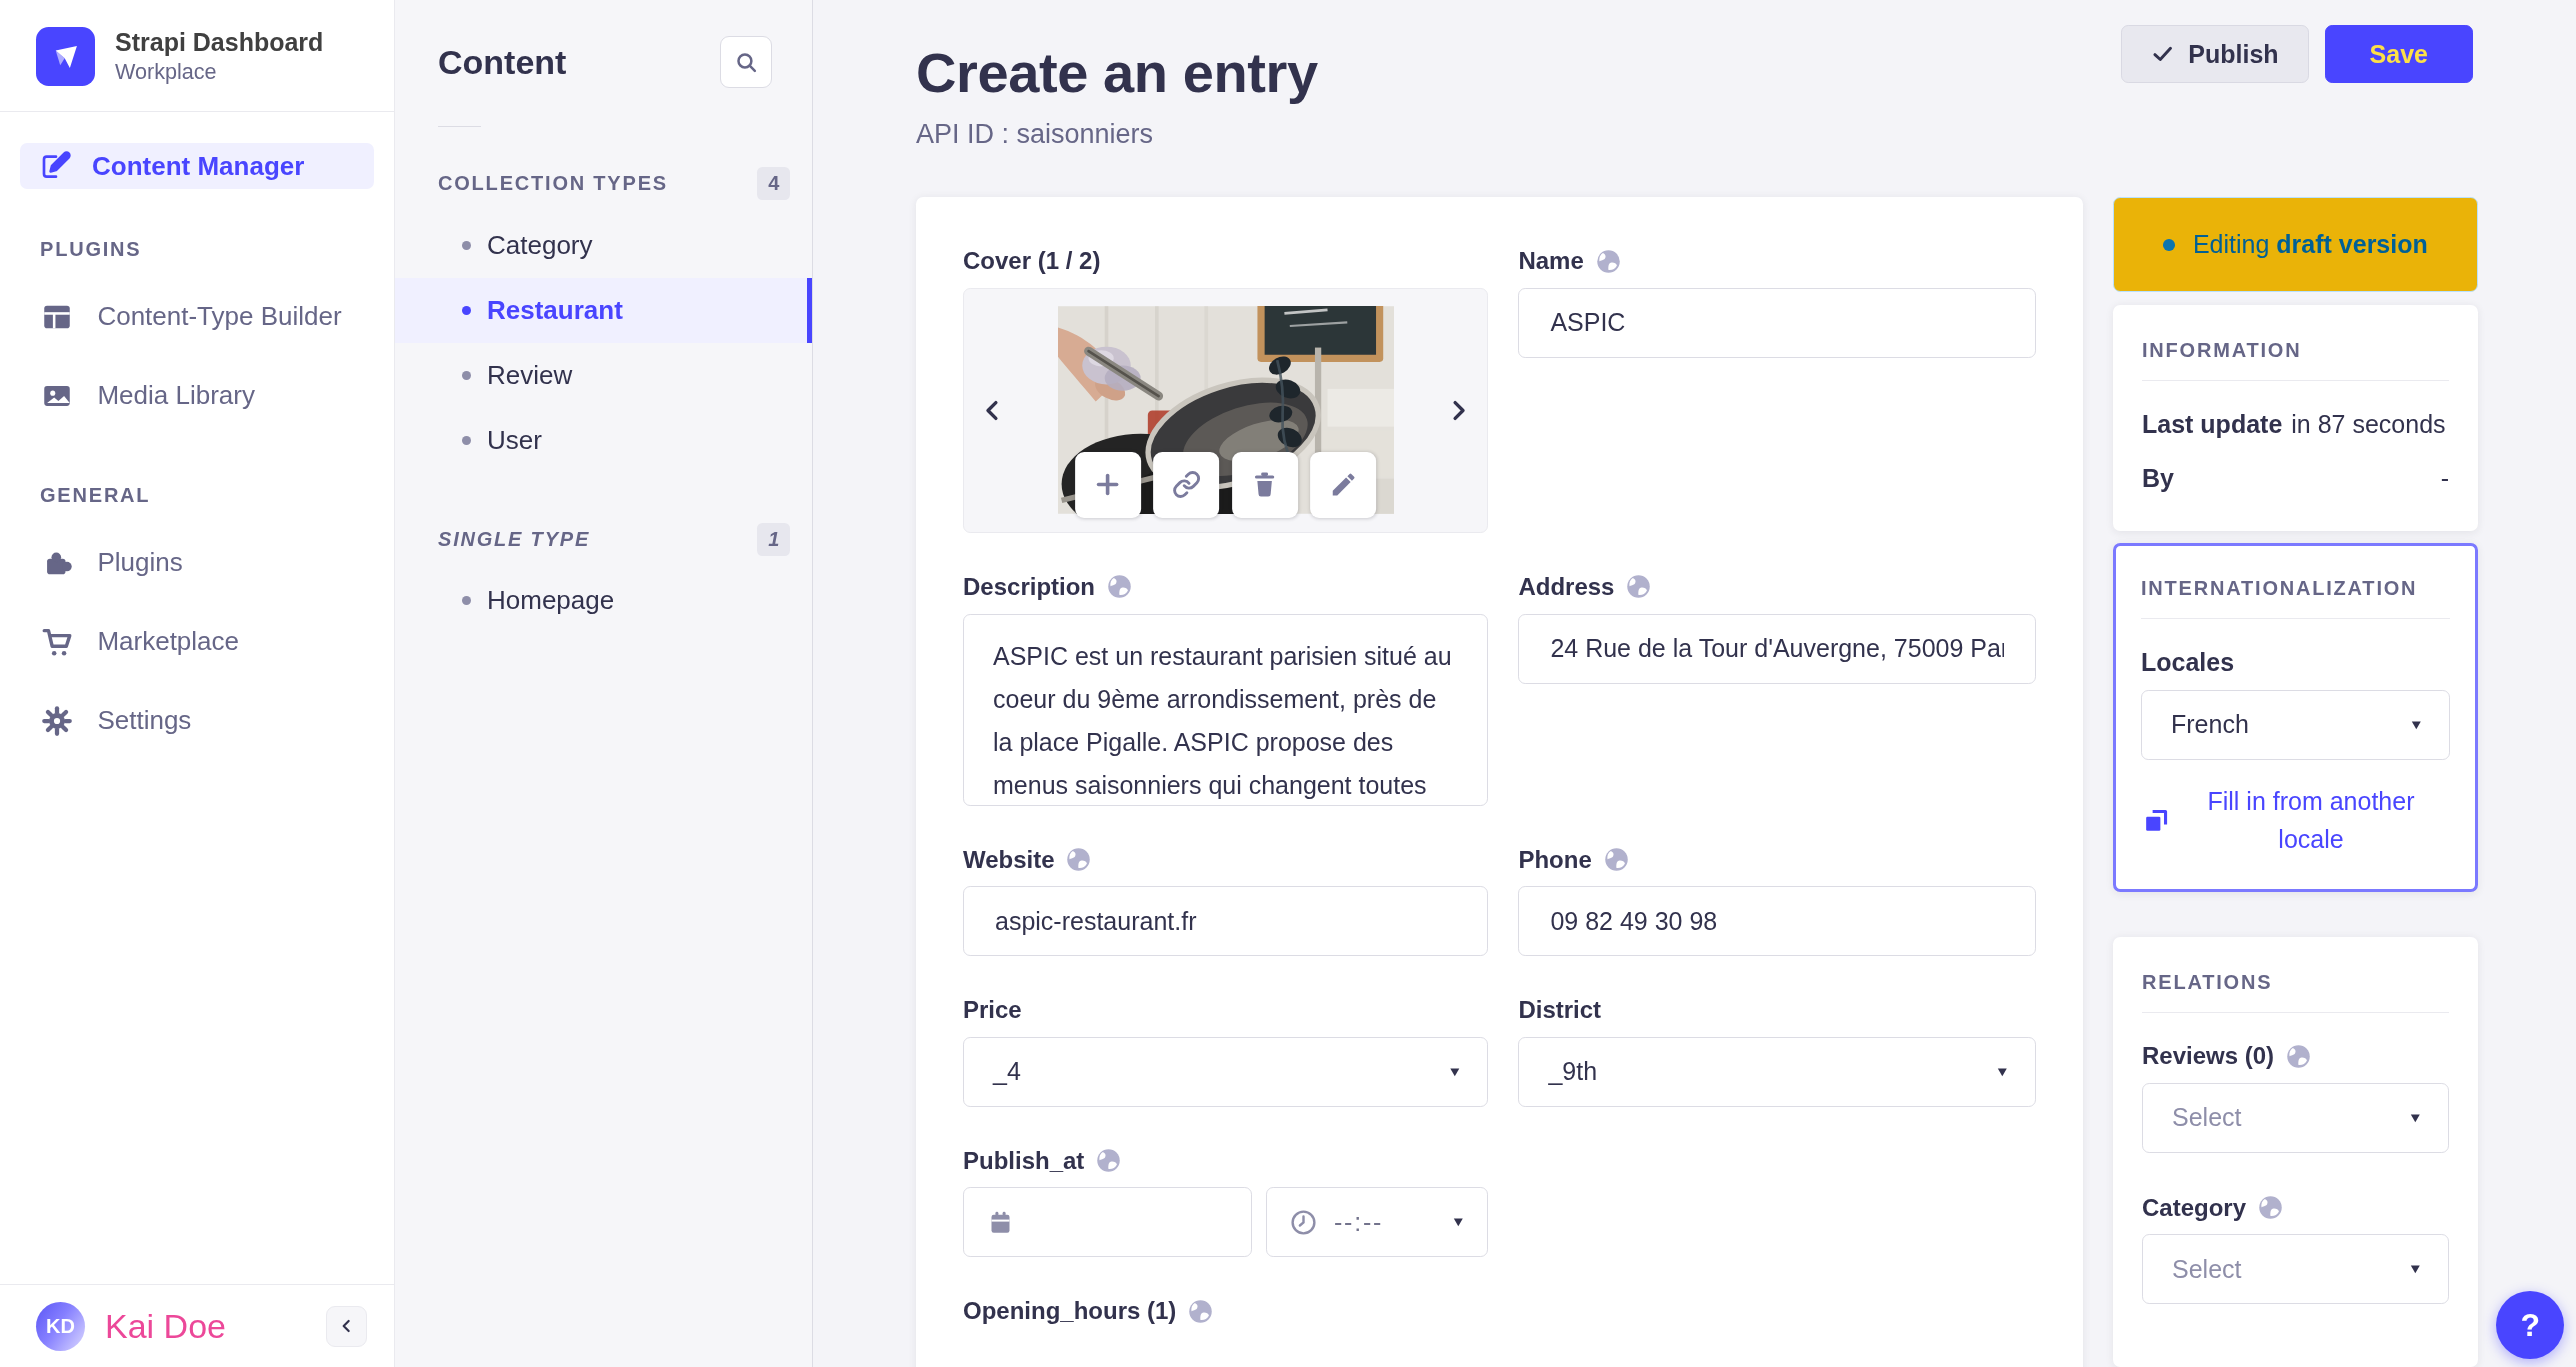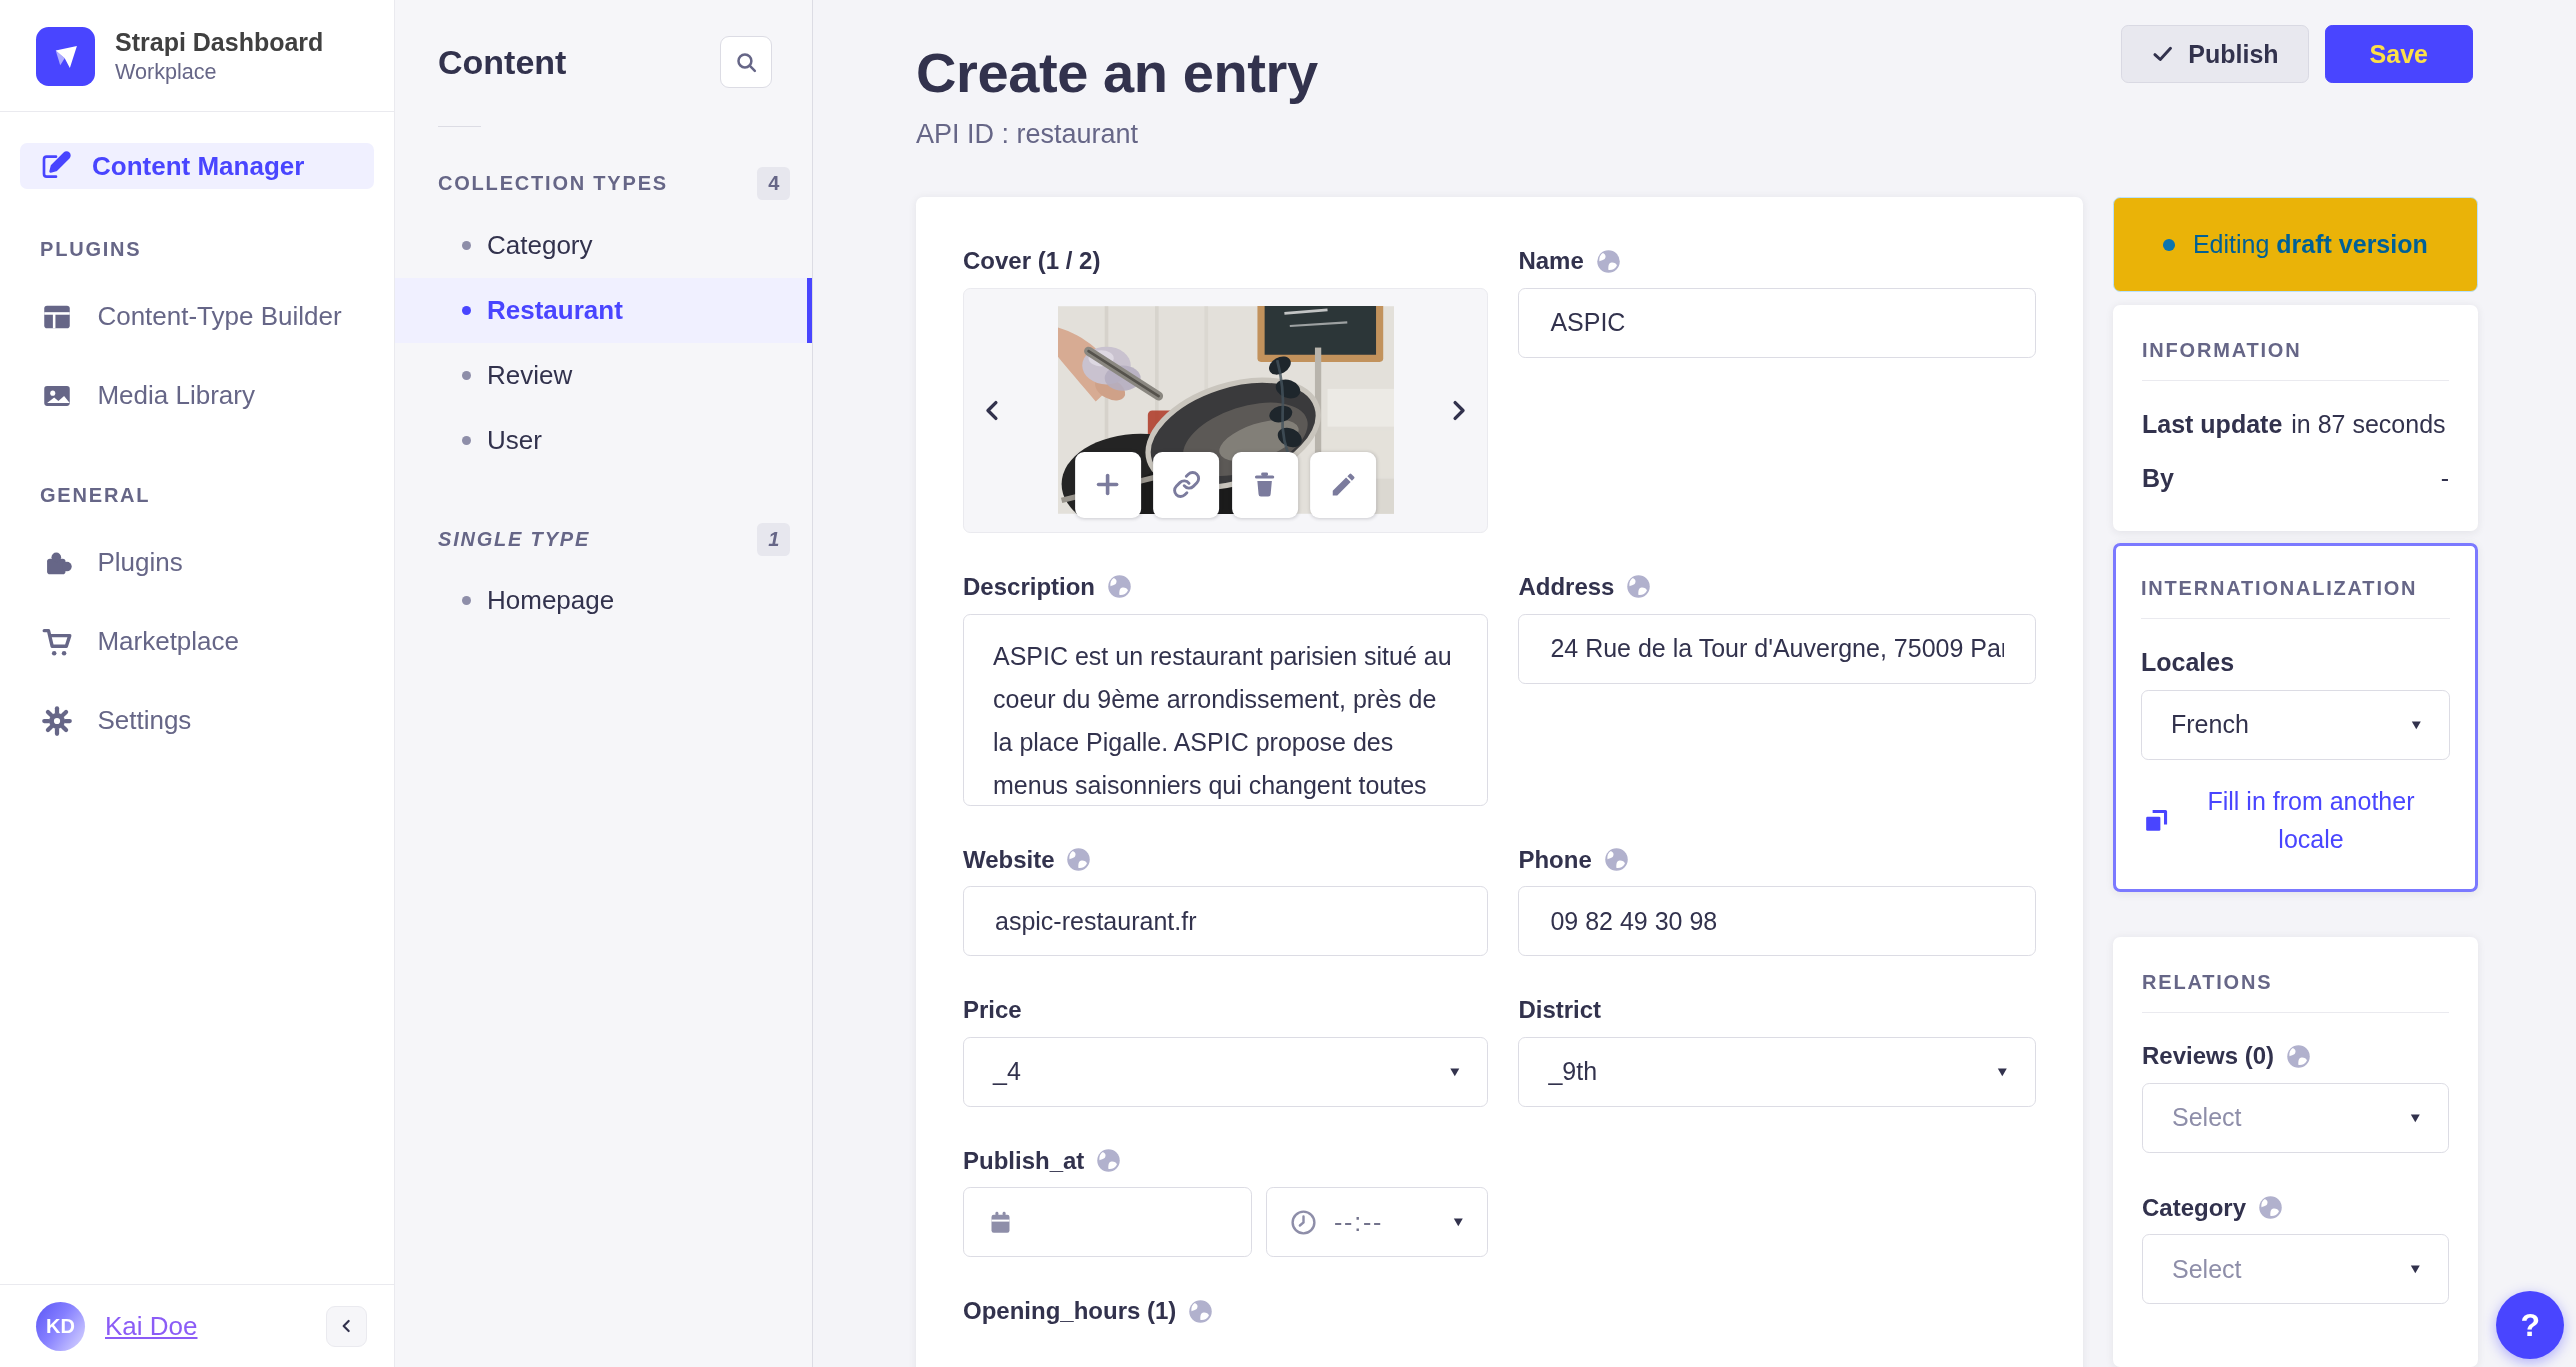--- a/index.html
+++ b/index.html
@@ -43,21 +43,21 @@
   .nav-footer {
     margin-top:auto; border-top:1.8px solid #eaeaef; height:83px;
     display:flex; align-items:center; padding:0 27px 0 36px; gap:20px;
   }
   .avatar {
     width:49px; height:49px; border-radius:50%;
     background:linear-gradient(125deg,#5a55f5 0%,#8680ff 45%,#dcd9ff 100%);
     color:#ffffff; font-size:20px; font-weight:700;
     display:flex; align-items:center; justify-content:center; flex:none;
   }
-  .user-name { font-size:26px; color:#8b5cf6; flex:1;text-decoration:underline; }
+  .user-name { font-size:34px; color:#ec4899; flex:1; }
   .collapse-btn {
     width:41px; height:41px; border-radius:9px; border:1.8px solid #eaeaef;
     background:#f6f6f9; display:flex; align-items:center; justify-content:center; cursor:pointer;
   }
 
   
   .subnav {
     width:418px; min-width:418px; height:100%;
     background:#f6f6f9; border-right:1.8px solid #dcdce4;
     display:flex; flex-direction:column;
@@ -345,21 +345,21 @@
   </div>
   <div class="subnav-item">
     <span class="bullet"></span>
     <span>Homepage</span>
   </div>
 </aside>
 
 <main class="main">
   <div class="main-header">
     <div class="page-title">Create an entry</div>
-    <div class="api-id">API ID : restaurant</div>
+    <div class="api-id">API ID : saisonniers</div>
     <div class="header-actions">
       <button class="btn btn-publish">
         <span>
           <svg width="23.4" height="23.4" viewBox="0 0 24 24" fill="none" stroke="#32324d" stroke-width="3" stroke-linecap="round" stroke-linejoin="round">
               <polyline points="4,13 9.5,18 20,6.5"></polyline>
             </svg>
         </span>
         <span>Publish</span>
       </button>
       <button class="btn btn-save">Save</button>

